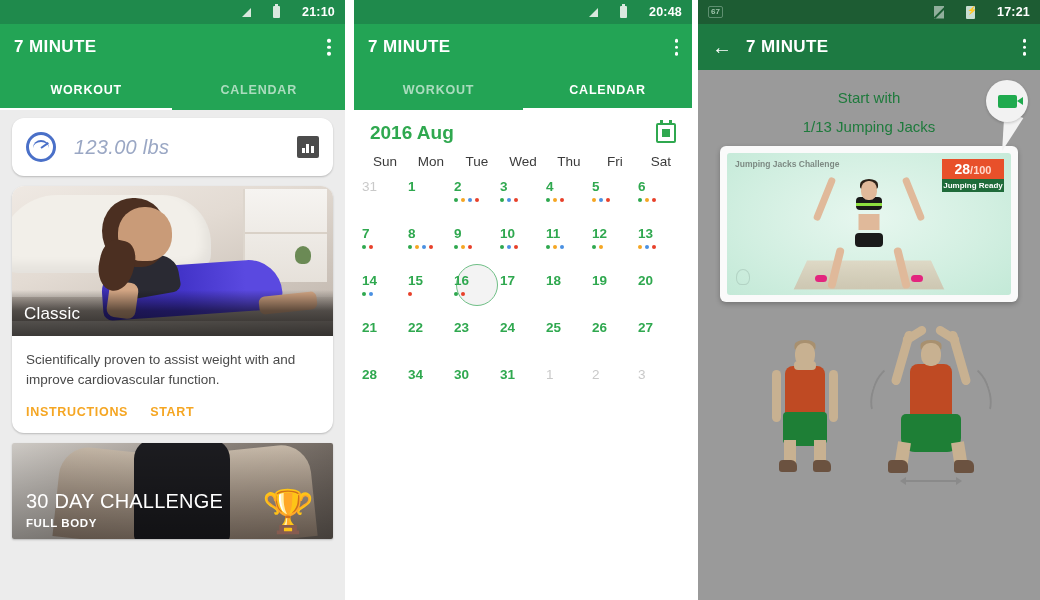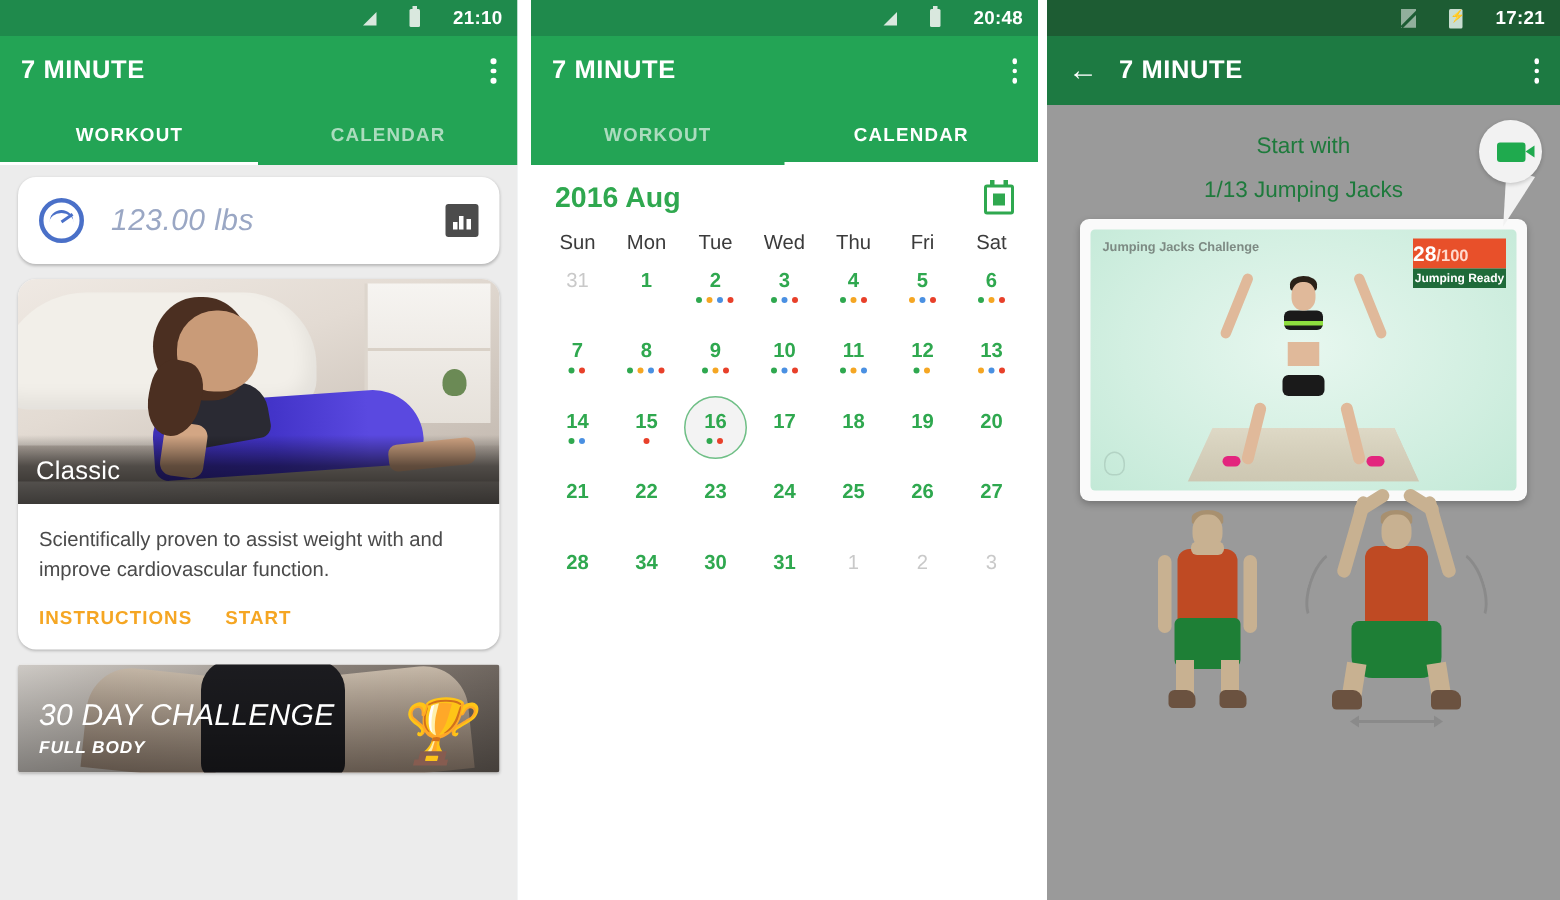--- a/index.html
+++ b/index.html
@@ -103,21 +103,21 @@
                 background:#d3a684; border-radius:8px; transform:rotate(8deg); }
   .hero .leg  { position:absolute; right:5%; bottom:16%; width:18%; height:12%;
                 background:#d3a684; border-radius:6px; transform:rotate(-6deg); }
   .hero-scrim { position:absolute; left:0; bottom:0; width:100%; height:46px;
                 background:linear-gradient(180deg,rgba(0,0,0,0) 0%,rgba(0,0,0,.55) 45%,rgba(0,0,0,.72) 100%); }
   .hero-title { position:absolute; left:12px; bottom:12px; color:#fff; font-size:17px; letter-spacing:.2px; }
   .wc-desc { padding:14px 14px 0 14px; font-size:13.5px; line-height:1.45; color:#4a4a4a; }
   .wc-actions { padding:16px 14px 14px 14px; display:flex; gap:22px; }
   .wc-actions span { color:#f5a623; font-size:12.5px; font-weight:bold; letter-spacing:.7px; }
 
-  .challenge-card { height:72px; position:relative; overflow:hidden; border-radius:2px;font-style:italic; }
+  .challenge-card { height:96px; position:relative; overflow:hidden; border-radius:2px; }
   .ch-bg2 { position:absolute; inset:0;
             background: linear-gradient(110deg,#d6d2cd 0%,#b9b2ab 34%,#8e857d 62%,#6e655e 100%); }
   .ch-torso { position:absolute; left:38%; top:-4%; width:30%; height:110%; background:#1d1d21;
               border-radius:20px 20px 10px 10px; }
   .ch-shoulderL { position:absolute; left:14%; top:6%; width:28%; height:96%;
               background:linear-gradient(180deg,#cdbfae,#9b8878); border-radius:30px 10px 0 0; transform:rotate(6deg);}
   .ch-shoulderR { position:absolute; right:6%; top:4%; width:30%; height:98%;
               background:linear-gradient(180deg,#cfc1b0,#9d8a7a); border-radius:10px 30px 0 0; transform:rotate(-6deg);}
   .ch-scrim { position:absolute; inset:0; background:linear-gradient(180deg,rgba(0,0,0,.04),rgba(0,0,0,.38)); }
   .ch-title { position:absolute; left:14px; bottom:26px; color:#fff; font-size:20px; letter-spacing:.2px; }
@@ -128,21 +128,21 @@
   .p2-body { background:#ffffff; height:530px; position:relative; }
   .cal-head { display:flex; align-items:center; padding:12px 16px 4px 16px; }
   .cal-month { color:#2fa84f; font-size:19px; font-weight:bold; }
   .cal-icon { margin-left:auto; width:20px;height:20px;border:2.5px solid #2fa84f; border-radius:2px; position:relative; }
   .cal-icon:before{content:"";position:absolute;left:2px;top:-5px;width:3px;height:4px;background:#2fa84f;}
   .cal-icon:after{content:"";position:absolute;right:2px;top:-5px;width:3px;height:4px;background:#2fa84f;}
   .cal-icon i{position:absolute;left:3.5px;top:3.5px;width:8px;height:8px;background:#2fa84f;}
   .dow { display:grid; grid-template-columns:repeat(7,1fr); padding:6px 8px 2px 8px; }
   .dow div { text-align:center; font-size:13.5px; color:#3b3b3b; }
   .grid { display:grid; grid-template-columns:repeat(7,1fr); padding:0 8px; }
-  .cell { height:47px; display:flex; flex-direction:column; align-items:center; justify-content:flex-start;
+  .cell { height:47px; display:flex; flex-direction:column; align-items:flex-start; justify-content:flex-start;
           padding-top:8px; position:relative; }
   .cell .num { font-size:13.5px; color:#2fa84f; font-weight:bold; z-index:2; }
   .cell.muted .num { color:#c9c9c9; font-weight:normal; }
   .cell.today .num { color:#2fa84f; }
   .today-ring { position:absolute; top:-1px; left:50%; transform:translateX(-50%);
                 width:42px;height:42px;border-radius:50%;border:1.4px solid #6fbf86; background:#f3f3f3; }
   .dots { display:flex; gap:3px; margin-top:4px; z-index:2; }
   .dots i { width:4px;height:4px;border-radius:50%; display:block; }
 
   .nodata { position:absolute; bottom:0; left:0; right:0; height:82px;
@@ -151,27 +151,27 @@
   .avatar:before{content:"";position:absolute;left:50%;top:9px;transform:translateX(-50%);
                  width:17px;height:17px;border-radius:50%;background:#757575;}
   .avatar:after{content:"";position:absolute;left:50%;bottom:5px;transform:translateX(-50%);
                 width:30px;height:17px;border-radius:16px 16px 0 0;background:#757575;}
   .nodata-label { margin-left:22px; font-size:16px; color:#2b2b2b; }
 
   
   .p3-body { background:#9a9a9a; height:530px; position:relative; }
   .ready-lines { padding-top:14px; text-align:center; }
   .ready-lines div { color:#1e7a3c; font-size:15px; line-height:1.9; }
-  .video-card { position:absolute; left:22px; right:22px; top:76px; height:188px;
+  .video-card { position:absolute; left:22px; right:22px; top:76px; height:156px;
                 background:#fafafa; border-radius:6px; box-shadow:0 2px 5px rgba(0,0,0,.25); padding:7px; }
   .video-inner { position:absolute; inset:7px; border-radius:3px;
                  background: radial-gradient(ellipse at 50% 45%, #e7f7ef 0%, #d2efe1 60%, #c3e9d7 100%); overflow:hidden; }
   .vid-label { position:absolute; left:8px; top:6px; font-size:8.5px; color:#7d8a83; font-weight:bold; }
   .vid-counter { position:absolute; right:7px; top:6px; width:62px; }
-  .vc-top { background:#e8502a; color:#fff; font-size:14px; font-weight:bold; padding:2px 0; }
+  .vc-top { background:#e8502a; color:#fff; text-align:center; font-size:14px; font-weight:bold; padding:2px 0; }
   .vc-top small { font-size:11px; color:#ffd9cd; }
   .vc-bot { background:#1f6b3a; color:#fff; text-align:center; font-size:8px; font-weight:bold; padding:2px 0; }
   .vid-mat { position:absolute; left:26%; bottom:4%; width:48%; height:22%;
              background:linear-gradient(180deg,#ded9c6,#cdc7b2); transform:perspective(60px) rotateX(22deg); }
   .vg-head{position:absolute;left:50%;top:20%;transform:translateX(-50%);width:16px;height:19px;background:#e0b99a;border-radius:45%;}
   .vg-hair{position:absolute;left:50%;top:18%;transform:translateX(-50%);width:18px;height:11px;background:#2b2118;border-radius:50% 50% 30% 30%;}
   .vg-top {position:absolute;left:50%;top:31%;transform:translateX(-50%);width:26px;height:13px;background:#1a1a1a;border-radius:4px;}
   .vg-band{position:absolute;left:50%;top:35%;transform:translateX(-50%);width:26px;height:3px;background:#8ede3f;}
   .vg-body{position:absolute;left:50%;top:43%;transform:translateX(-50%);width:21px;height:16px;background:#e0b99a;}
   .vg-short{position:absolute;left:50%;top:56%;transform:translateX(-50%);width:28px;height:14px;background:#1a1a1a;border-radius:4px;}
@@ -513,20 +513,23 @@
       <div class="nodata">
         <span class="avatar"></span>
         <span class="nodata-label">No Data</span>
       </div>
     </div>
 
   </div>
 
   <div class="phone p3">
     <div class="statusbar sb-dark">
+      <div class="sb-left">
+        <span class="batt-badge">67</span>
+      </div>
       <div class="sb-icons">
         <span class="ico-nosim"></span>
         <span class="ico-batt-charge"></span>
         <span class="sb-time">17:21</span>
       </div>
     </div>
 
     <div class="appbar ab-dark">
       <span class="back-arrow">←</span>
       <span class="ab-title">7 MINUTE</span>

